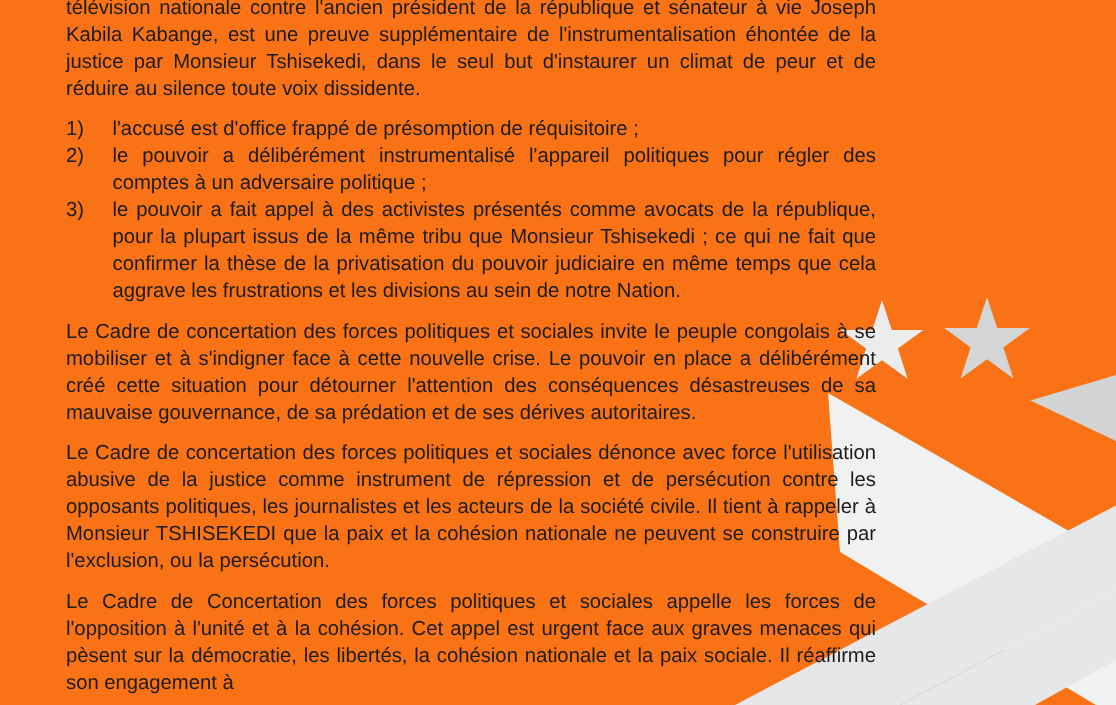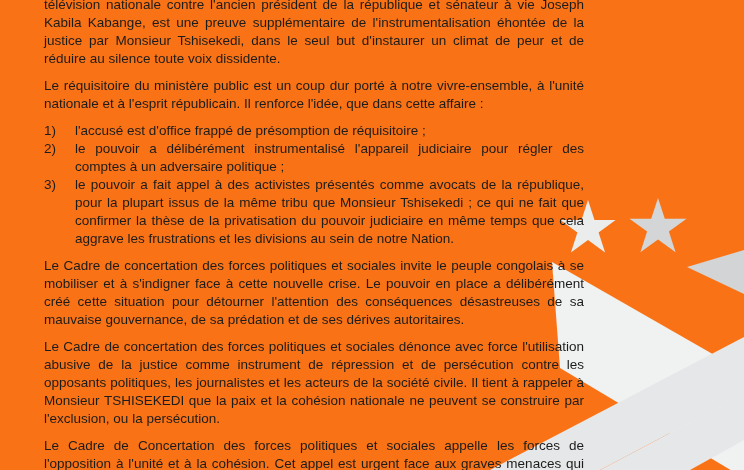--- a/index.html
+++ b/index.html
@@ -68,30 +68,29 @@
 
     <polygon points="588,200 594.5,220 615.6,220 598.6,232.4 605.1,252.5 588,240.1 570.9,252.5 577.4,232.4 560.4,220 581.5,220" fill="#ebecec"></polygon>
 
     <polygon points="658,198 664.8,218.7 686.5,218.7 668.9,231.6 675.6,252.3 658,239.5 640.4,252.3 647.1,231.6 629.5,218.7 651.2,218.7" fill="#d3d5d6"></polygon>
   </svg>
 
   <div class="content">
 
     <p>télévision nationale contre l'ancien président de la république et sénateur à vie Joseph Kabila Kabange, est une preuve supplémentaire de l'instrumentalisation éhontée de la justice par Monsieur Tshisekedi, dans le seul but d'instaurer un climat de peur et de réduire au silence toute voix dissidente.</p>
 
-    <p>Le réquisitoire du ministère public est un coup dur porté à notre vivre-ensemble, à l'unité nationale et à l'esprit républicain. Il renforce l'idée, que dans cette affaire :</p>
 
     <div class="numbered-list">
       <div class="list-item">
         <span class="list-num">1)</span>
         <span class="list-text">l'accusé est d'office frappé de présomption de réquisitoire ;</span>
       </div>
       <div class="list-item">
         <span class="list-num">2)</span>
-        <span class="list-text">le pouvoir a délibérément instrumentalisé l'appareil judiciaire pour régler des comptes à un adversaire politique ;</span>
+        <span class="list-text">le pouvoir a délibérément instrumentalisé l'appareil politiques pour régler des comptes à un adversaire politique ;</span>
       </div>
       <div class="list-item">
         <span class="list-num">3)</span>
         <span class="list-text">le pouvoir a fait appel à des activistes présentés comme avocats de la république, pour la plupart issus de la même tribu que Monsieur Tshisekedi ; ce qui ne fait que confirmer la thèse de la privatisation du pouvoir judiciaire en même temps que cela aggrave les frustrations et les divisions au sein de notre Nation.</span>
       </div>
     </div>
 
     <p>Le Cadre de concertation des forces politiques et sociales invite le peuple congolais à se mobiliser et à s'indigner face à cette nouvelle crise. Le pouvoir en place a délibérément créé cette situation pour détourner l'attention des conséquences désastreuses de sa mauvaise gouvernance, de sa prédation et de ses dérives autoritaires.</p>
 
     <p>Le Cadre de concertation des forces politiques et sociales dénonce avec force l'utilisation abusive de la justice comme instrument de répression et de persécution contre les opposants politiques, les journalistes et les acteurs de la société civile. Il tient à rappeler à Monsieur TSHISEKEDI que la paix et la cohésion nationale ne peuvent se construire par l'exclusion, ou la persécution.</p>

